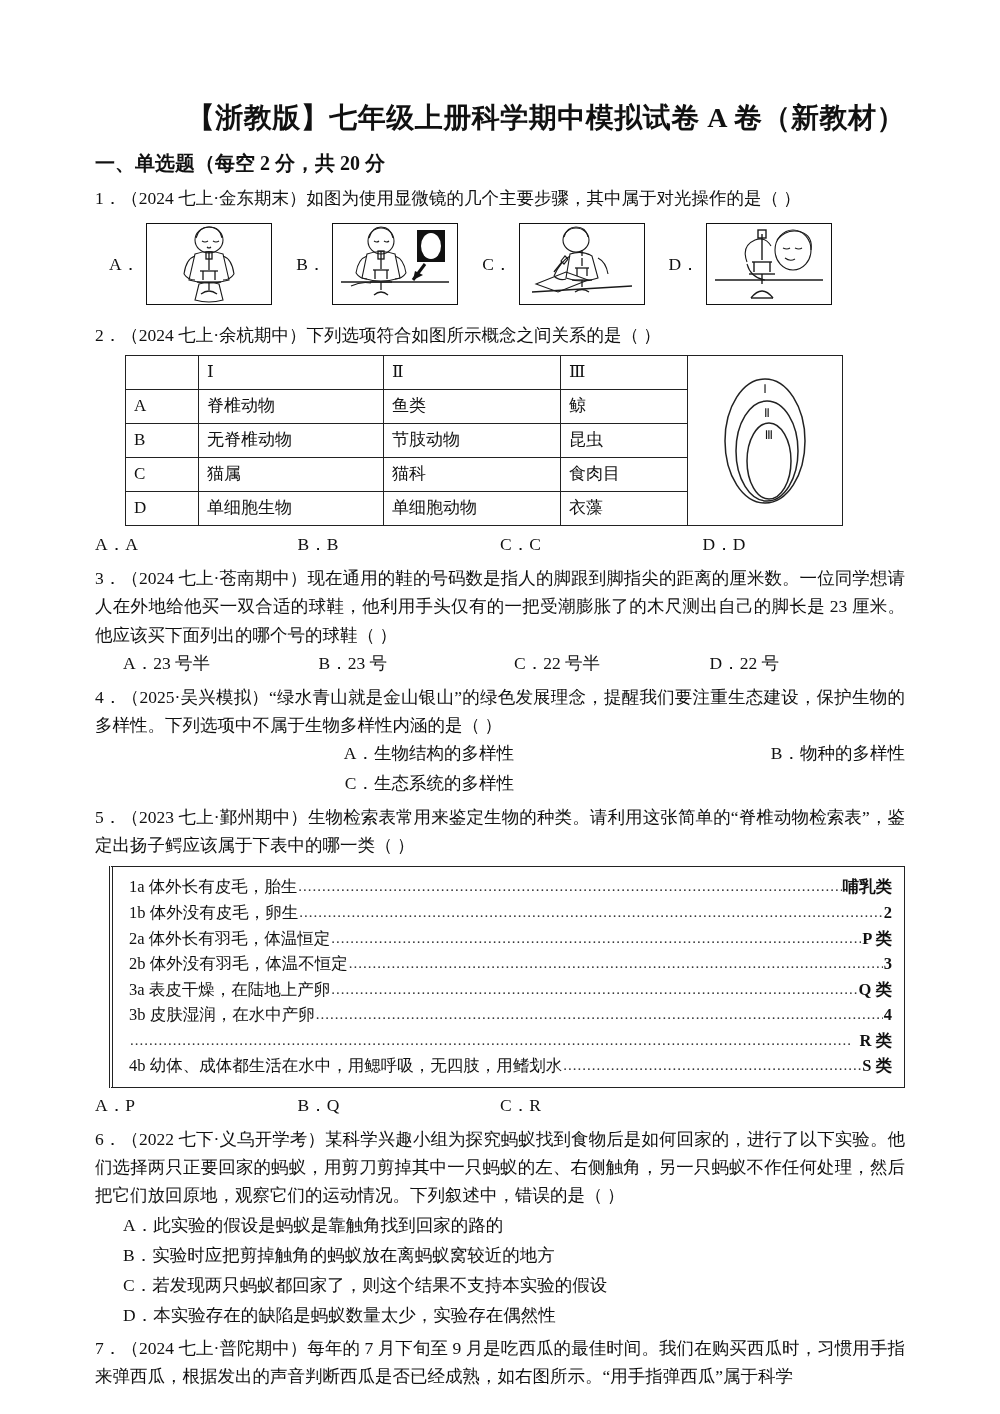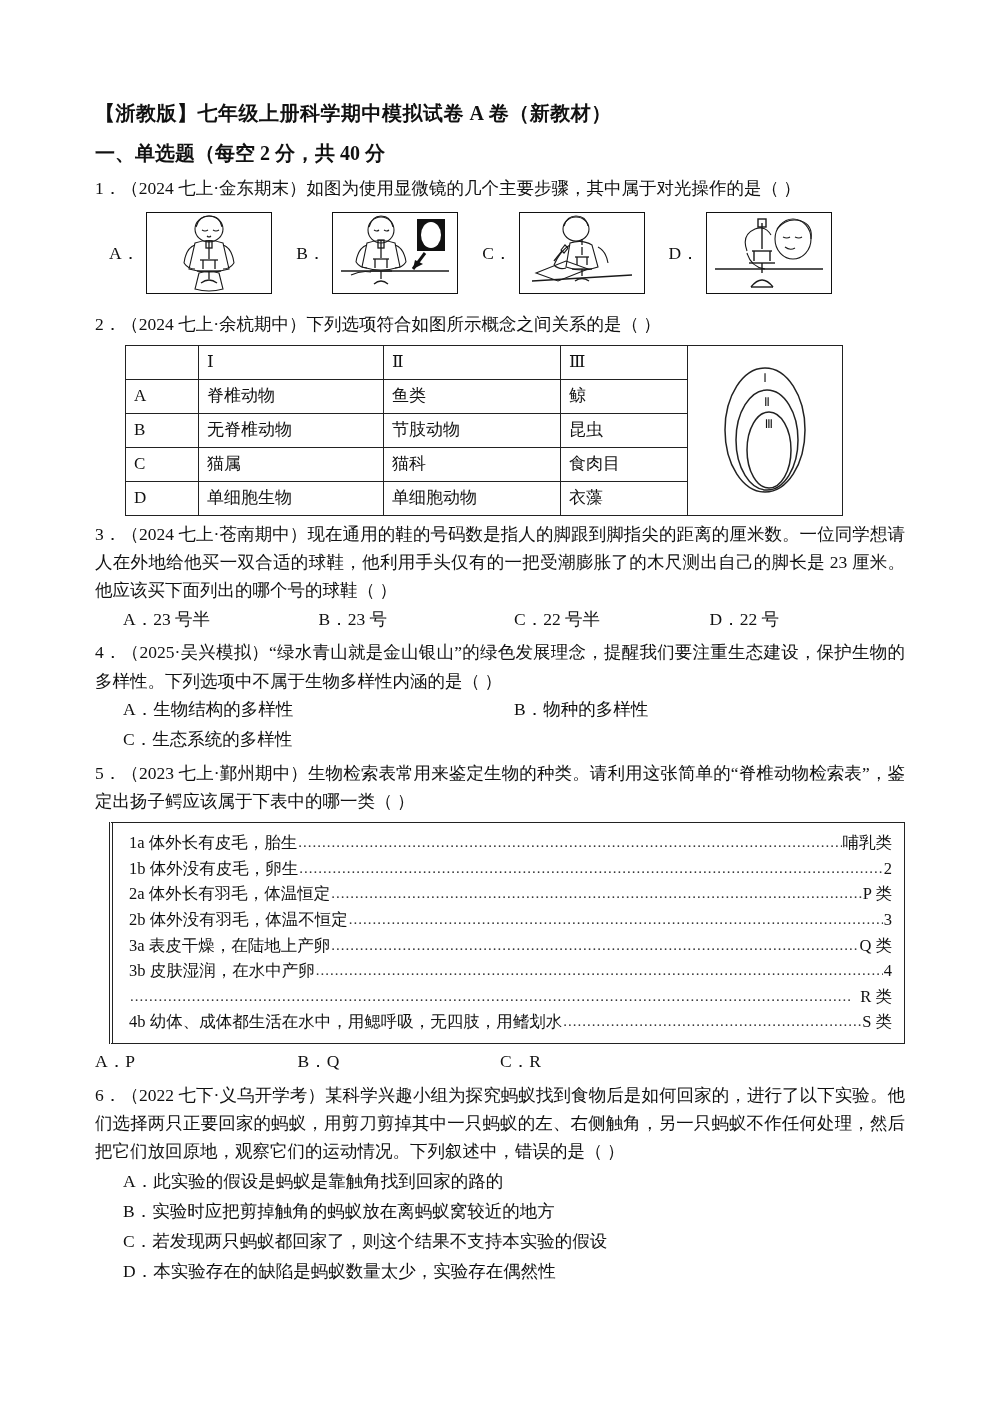--- a/index.html
+++ b/index.html
@@ -23,22 +23,22 @@
     padding: 0;
     box-sizing: border-box;
   }
   .content {
     position: absolute;
     left: 95px;
     top: 100px;
     width: 810px;
   }
   .doc-title {
-    text-align: left;
-    font-size: 20px;
+    text-align: right;
+    font-size: 28px;
     font-weight: bold;
     letter-spacing: 0.5px;
     margin: 0 0 14px 0;
     line-height: 1.3;
   }
   .section-heading {
     font-size: 20px;
     font-weight: bold;
     margin: 0 0 8px 0;
     line-height: 1.3;
@@ -54,21 +54,21 @@
     margin: 0;
   }
   .q-num { }
   .opts-row {
     display: flex;
     font-size: 17.5px;
     line-height: 1.7;
     margin: 0;
   }
   .opts-row.four > div { width: 25%; }
-  .opts-row.two > div { width: 50%; }
+  .opts-row.two > div { width: 50%; text-align: right; }
   .opts-row.indent { padding-left: 28px; }
   .opts-col {
     font-size: 17.5px;
     line-height: 1.72;
     padding-left: 28px;
   }
   .opts-col div { margin: 0; }
 
   
   .fig-row {
@@ -145,31 +145,31 @@
   .kl-dots {
     flex: 1 1 auto;
     overflow: hidden;
     margin: 0 1px;
     letter-spacing: 1px;
     color: #333;
     font-size: 15px;
     position: relative;
     bottom: 1px;
   }
-  .kl-res { flex: 0 0 auto; }
+  .kl-res { flex: 0 0 auto; font-weight: bold; }
 </style>
 </head>
 <body>
 
 <div class="page">
 <div class="content">
 
   <div class="doc-title">【浙教版】七年级上册科学期中模拟试卷 A 卷（新教材）</div>
 
-  <div class="section-heading">一、单选题（每空 2 分，共 40 分</div>
+  <div class="section-heading">一、单选题（每空 2 分，共 20 分</div>
 
   <div class="q">
     <p class="q-stem"><span class="q-num">1．</span><span>（2024 七上·金东期末）如图为使用显微镜的几个主要步骤，其中属于对光操作的是（     ）</span></p>
 
     <div class="fig-row">
 
       <div class="fig-item">
         <span class="fig-label">A．</span>
         <div class="panel">
           <svg viewBox="0 0 124 80">
@@ -334,20 +334,26 @@
         <tr>
           <td class="col-k">D</td>
           <td>单细胞生物</td>
           <td>单细胞动物</td>
           <td>衣藻</td>
         </tr>
       </tbody>
           </table>
     </div>
 
+    <div class="opts-row four">
+      <div>A．A</div>
+      <div>B．B</div>
+      <div>C．C</div>
+      <div>D．D</div>
+    </div>
   </div>
 
   <div class="q">
     <p class="q-stem"><span class="q-num">3．</span><span>（2024 七上·苍南期中）现在通用的鞋的号码数是指人的脚跟到脚指尖的距离的厘米数。一位同学想请人在外地给他买一双合适的球鞋，他利用手头仅有的一把受潮膨胀了的木尺测出自己的脚长是 23 厘米。他应该买下面列出的哪个号的球鞋（     ）</span></p>
     <div class="opts-row four indent">
       <div>A．23 号半</div>
       <div>B．23 号</div>
       <div>C．22 号半</div>
       <div>D．22 号</div>
     </div>
@@ -419,15 +425,18 @@
   <div class="q">
     <p class="q-stem"><span class="q-num">6．</span><span>（2022 七下·义乌开学考）某科学兴趣小组为探究蚂蚁找到食物后是如何回家的，进行了以下实验。他们选择两只正要回家的蚂蚁，用剪刀剪掉其中一只蚂蚁的左、右侧触角，另一只蚂蚁不作任何处理，然后把它们放回原地，观察它们的运动情况。下列叙述中，错误的是（     ）</span></p>
     <div class="opts-col">
       <div>A．此实验的假设是蚂蚁是靠触角找到回家的路的</div>
       <div>B．实验时应把剪掉触角的蚂蚁放在离蚂蚁窝较近的地方</div>
       <div>C．若发现两只蚂蚁都回家了，则这个结果不支持本实验的假设</div>
       <div>D．本实验存在的缺陷是蚂蚁数量太少，实验存在偶然性</div>
     </div>
   </div>
 
+  <div class="q">
+    <p class="q-stem"><span class="q-num">7．</span><span>（2024 七上·普陀期中）每年的 7 月下旬至 9 月是吃西瓜的最佳时间。我们在购买西瓜时，习惯用手指来弹西瓜，根据发出的声音判断西瓜是否已经成熟，如右图所示。“用手指弹西瓜”属于科学</span></p>
+  </div>
 
 </div>
 </div>
 
 </body></html>

